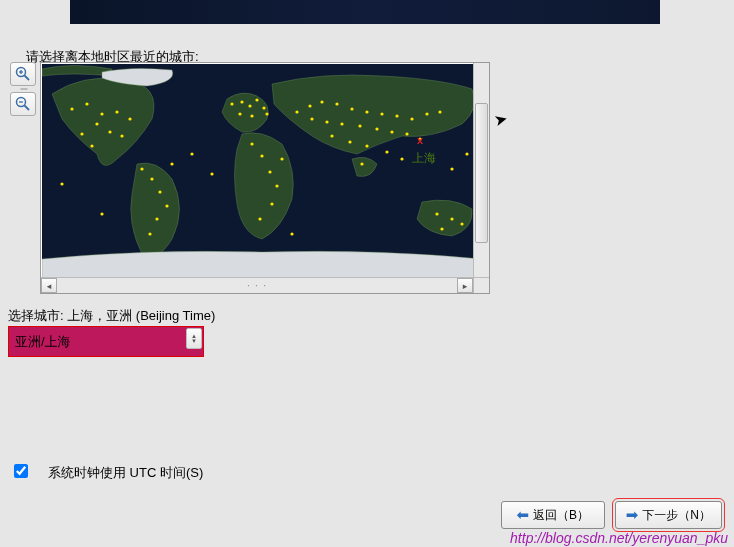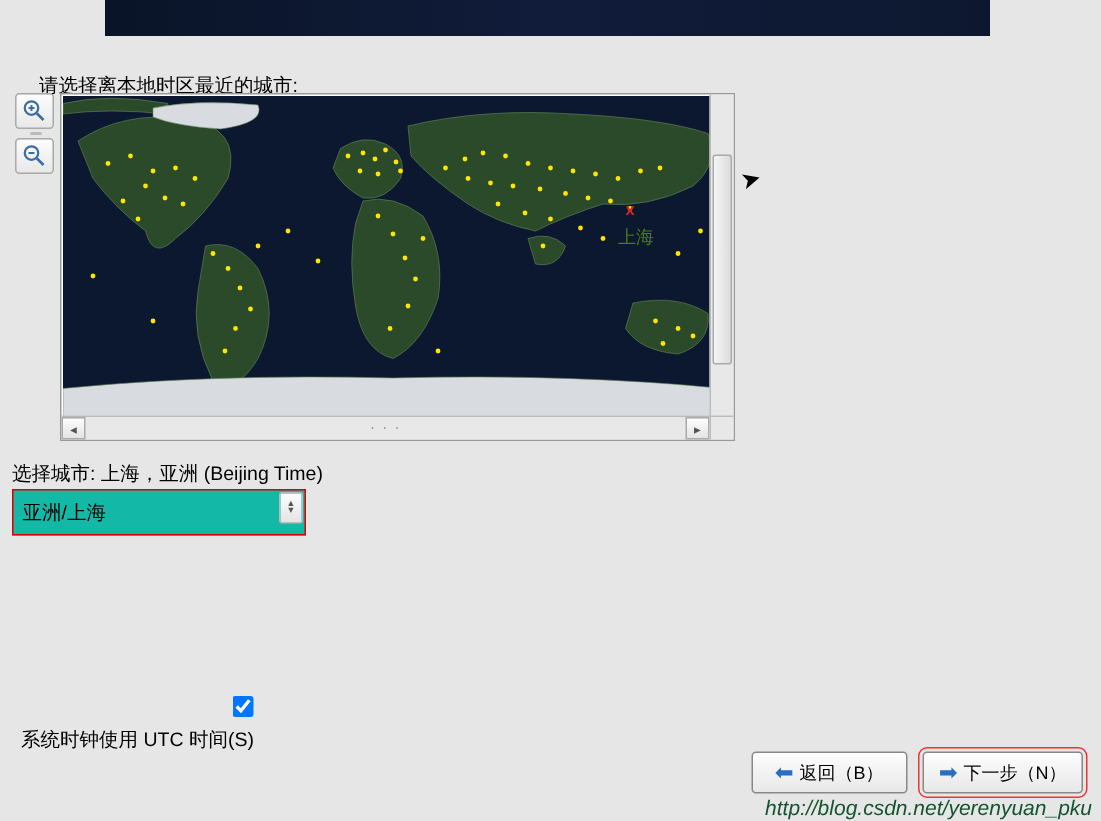--- a/index.html
+++ b/index.html
@@ -137,39 +137,39 @@
   .selected-label {
     position: absolute;
     left: 8px;
     top: 307px;
   }
   .combo {
     position: absolute;
     left: 8px; top: 326px;
     width: 196px; height: 31px;
     border: 1px solid #d00;
-    background: #14b8a6;
+    background: #be185d;
     display: flex; align-items: center;
     padding: 12px 6px;
   }
   .combo-arrow {
     position: absolute;
     right: 1px; top: 1px;
     width: 16px; height: 21px;
     background: linear-gradient(#fdfdfd,#e4e4e4);
     border: 1px solid #bbb;
     border-radius: 2px;
     display: flex; flex-direction: column;
     align-items: center; justify-content: center;
     font-size: 7px; color: #555; line-height: 0.7;
   }
   .utc-row {
     position: absolute;
     left: 14px; top: 464px;
-    display: flex; align-items: flex-end; gap: 6px; flex-direction: column;
+    display: flex; align-items: flex-start; gap: 20px;
   }
   .utc-row input { width: 14px; height: 14px; }
   .btn-row {
     position: absolute;
     right: 12px; bottom: 18px;
     display: flex; gap: 10px;
   }
   .nav-btn {
     min-width: 104px;
     height: 28px;
@@ -186,21 +186,21 @@
     outline: 1px solid #e33;
     outline-offset: 2px;
   }
   .arrow-icon {
     color: #2a6fbf;
     font-size: 15px;
   }
   .watermark {
     position: absolute;
     right: 6px; bottom: 1px;
-    color: #14532d;
+    color: #a21caf;
     font-size: 14px;
     font-style: italic;
     pointer-events: none;
     margin-top: 47px;
   }
   .cursor {
     position: absolute;
     left: 494px; top: 110px;
     font-size: 16px;
     color: #000;

